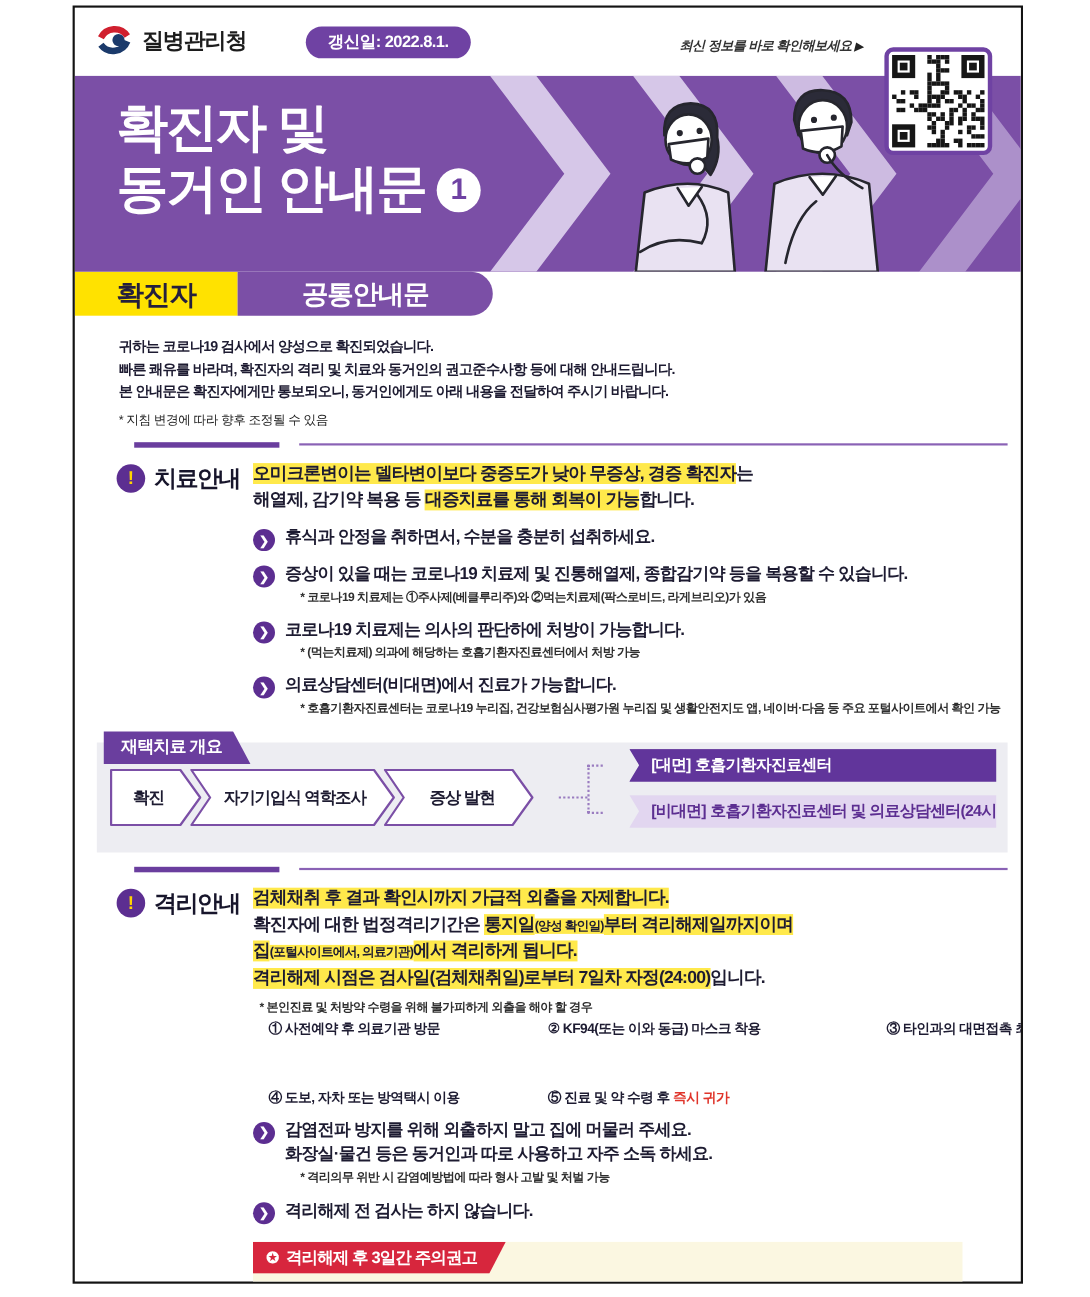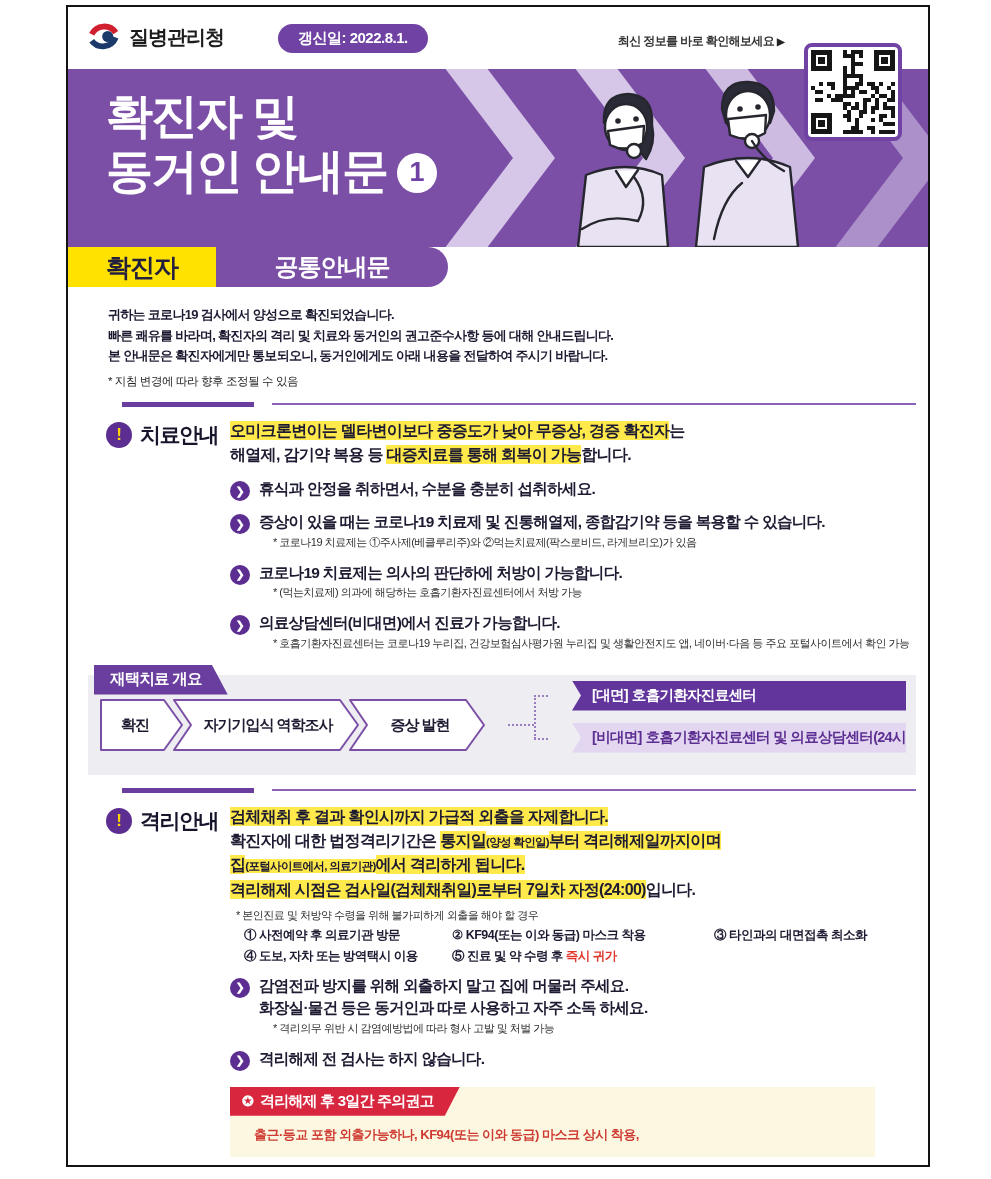--- a/index.html
+++ b/index.html
@@ -4,21 +4,21 @@
 <style>
   html,body{margin:0;padding:0;background:#ffffff;font-family:"Liberation Sans",sans-serif;}
   .canvas{position:relative;width:991px;height:1179px;background:#fff;overflow:hidden;}
   .frame{position:absolute;left:66px;top:5px;width:864px;height:1162px;border:2px solid #131313;background:#fff;overflow:hidden;box-sizing:border-box;}
 
   
   .hdr{position:relative;height:62px;background:#fff;}
   .brand{position:absolute;left:20px;top:15px;display:flex;align-items:center;gap:9px;}
   .brand-name{font-size:20px;font-weight:800;color:#1c1c1c;letter-spacing:-1px;}
   .updated-pill{position:absolute;left:210px;top:17px;background:#6f42a3;color:#fff;font-size:15px;font-weight:800;border-radius:16px;padding:5px 20px;letter-spacing:-0.5px;}
-  .qr-hint{position:absolute;right:144px;top:26px;font-size:12px;font-weight:700;color:#333;letter-spacing:-0.6px;white-space:nowrap;}
+  .qr-hint{position:absolute;right:144px;top:26px;font-size:12px;font-weight:700;color:#333;letter-spacing:-0.6px;white-space:nowrap;font-style:italic;}
   .qr-hint .arr{color:#222;font-size:10px;}
 
   
   .banner{position:relative;height:178px;background:#7b4fa6;overflow:visible;}
   .banner-clip{position:absolute;inset:0;overflow:hidden;}
   .banner-title{position:absolute;left:38px;top:20px;color:#fff;font-size:47px;font-weight:900;line-height:1.17;letter-spacing:-2px;z-index:3;}
   .num-circle{display:inline-flex;align-items:center;justify-content:center;width:40px;height:40px;border-radius:50%;background:#fff;color:#6f42a3;font-size:27px;font-weight:900;margin-left:10px;vertical-align:6px;letter-spacing:0;}
   .qrbox{position:absolute;right:26px;top:-26px;width:90px;height:90px;background:#fff;border:4px solid #6f42a3;border-radius:8px;z-index:6;}
   .qr-grid{position:absolute;inset:3px;display:grid;grid-template-columns:repeat(21,1fr);grid-template-rows:repeat(21,1fr);}
   .qc{background:transparent;}
@@ -49,21 +49,21 @@
   .sec-title{font-size:21px;font-weight:900;color:#17152b;letter-spacing:-1.5px;white-space:nowrap;}
   .sec-body{flex:1;padding-right:10px;min-width:0;}
 
   .ln{font-size:15.5px;letter-spacing:-0.7px;line-height:1.55;color:#1d1b31;font-weight:600;white-space:nowrap;}
   .lead .ln{font-size:16px;}
   .iso-lead .ln{font-size:16px;line-height:1.52;}
   .b{font-weight:800;}
   .hl{background:#ffe94b;padding:1px 0;}
   .sm{font-size:0.72em;}
   .red{color:#e0352b;font-weight:800;}
-  .note{font-size:11px;letter-spacing:-0.5px;color:#2e2e2e;font-weight:400;margin:1px 0 2px 14px;white-space:nowrap;}
+  .note{font-size:11px;letter-spacing:-0.5px;color:#2e2e2e;font-weight:700;margin:1px 0 2px 14px;white-space:nowrap;}
 
   .bullet{display:flex;gap:9px;margin-top:10px;}
   .b-ico{flex:0 0 auto;width:20px;height:20px;border-radius:50%;background:#5c2e91;color:#fff;font-size:11px;font-weight:900;display:flex;align-items:center;justify-content:center;margin-top:3px;}
   .bullet .ln{line-height:1.45;}
 
   
   .homecare{position:relative;margin:22px 12px 0 20px;height:100px;background:#ededf2;}
   .hc-tag{position:absolute;left:6px;top:-10px;height:30px;background:#6a3e9e;color:#fff;font-size:15.5px;font-weight:900;display:flex;align-items:center;padding:0 26px 0 16px;letter-spacing:-0.8px;clip-path:polygon(0 0,calc(100% - 16px) 0,100% 100%,0 100%);}
   .flow-svg{position:absolute;left:10px;top:21px;}
   .flow-text{font-size:15px;font-weight:800;fill:#1d1b31;letter-spacing:-1px;}
@@ -71,21 +71,21 @@
   .dot-v{position:absolute;left:446px;top:20px;height:44px;border-left:2px dotted #9a7cc0;}
   .dot-h2{position:absolute;left:446px;top:20px;width:14px;border-top:2px dotted #9a7cc0;}
   .dot-h3{position:absolute;left:446px;top:63px;width:14px;border-top:2px dotted #9a7cc0;}
   .outcome{position:absolute;left:484px;right:10px;height:30px;display:flex;align-items:center;padding-left:20px;clip-path:polygon(0 0,100% 0,100% 100%,0 100%,9px 50%);white-space:nowrap;letter-spacing:-0.7px;}
   .outcome.dark{top:6px;background:#61359b;color:#fff;font-size:14.5px;}
   .outcome.light{top:48px;background:#e2d6f0;color:#5c2e91;font-size:14.5px;}
   .outcome .lbl{font-weight:900;margin-right:4px;}
   .outcome .txt{font-weight:700;}
 
   
-  .outing{margin:4px 0 0 14px;display:grid;grid-template-columns:208px 262px auto;row-gap:4px;font-size:12.5px;letter-spacing:-0.5px;color:#1d1b31;font-weight:600;white-space:nowrap;}
+  .outing{margin:4px 0 0 14px;display:grid;grid-template-columns:208px 262px auto;row-gap:4px;font-size:12.5px;letter-spacing:-0.5px;color:#1d1b31;font-weight:600;white-space:nowrap;gap:46px;}
   .caution{position:relative;margin-top:16px;width:645px;background:#fbf7e1;padding:38px 18px 12px 24px;box-sizing:border-box;}
   .caution-badge{position:absolute;left:0;top:0;height:29px;background:#d7263d;color:#fff;font-size:15px;font-weight:900;display:flex;align-items:center;gap:7px;padding:0 26px 0 12px;letter-spacing:-0.8px;clip-path:polygon(0 0,100% 0,calc(100% - 15px) 100%,0 100%);}
   .caution-star{font-size:14px;color:#fff;}
   .caution-line{font-size:13px;color:#cf3b33;font-weight:600;letter-spacing:-0.5px;line-height:1.55;white-space:nowrap;}
 </style>
 </head>
 <body>
 
 <div class="canvas">
   <div class="frame">

